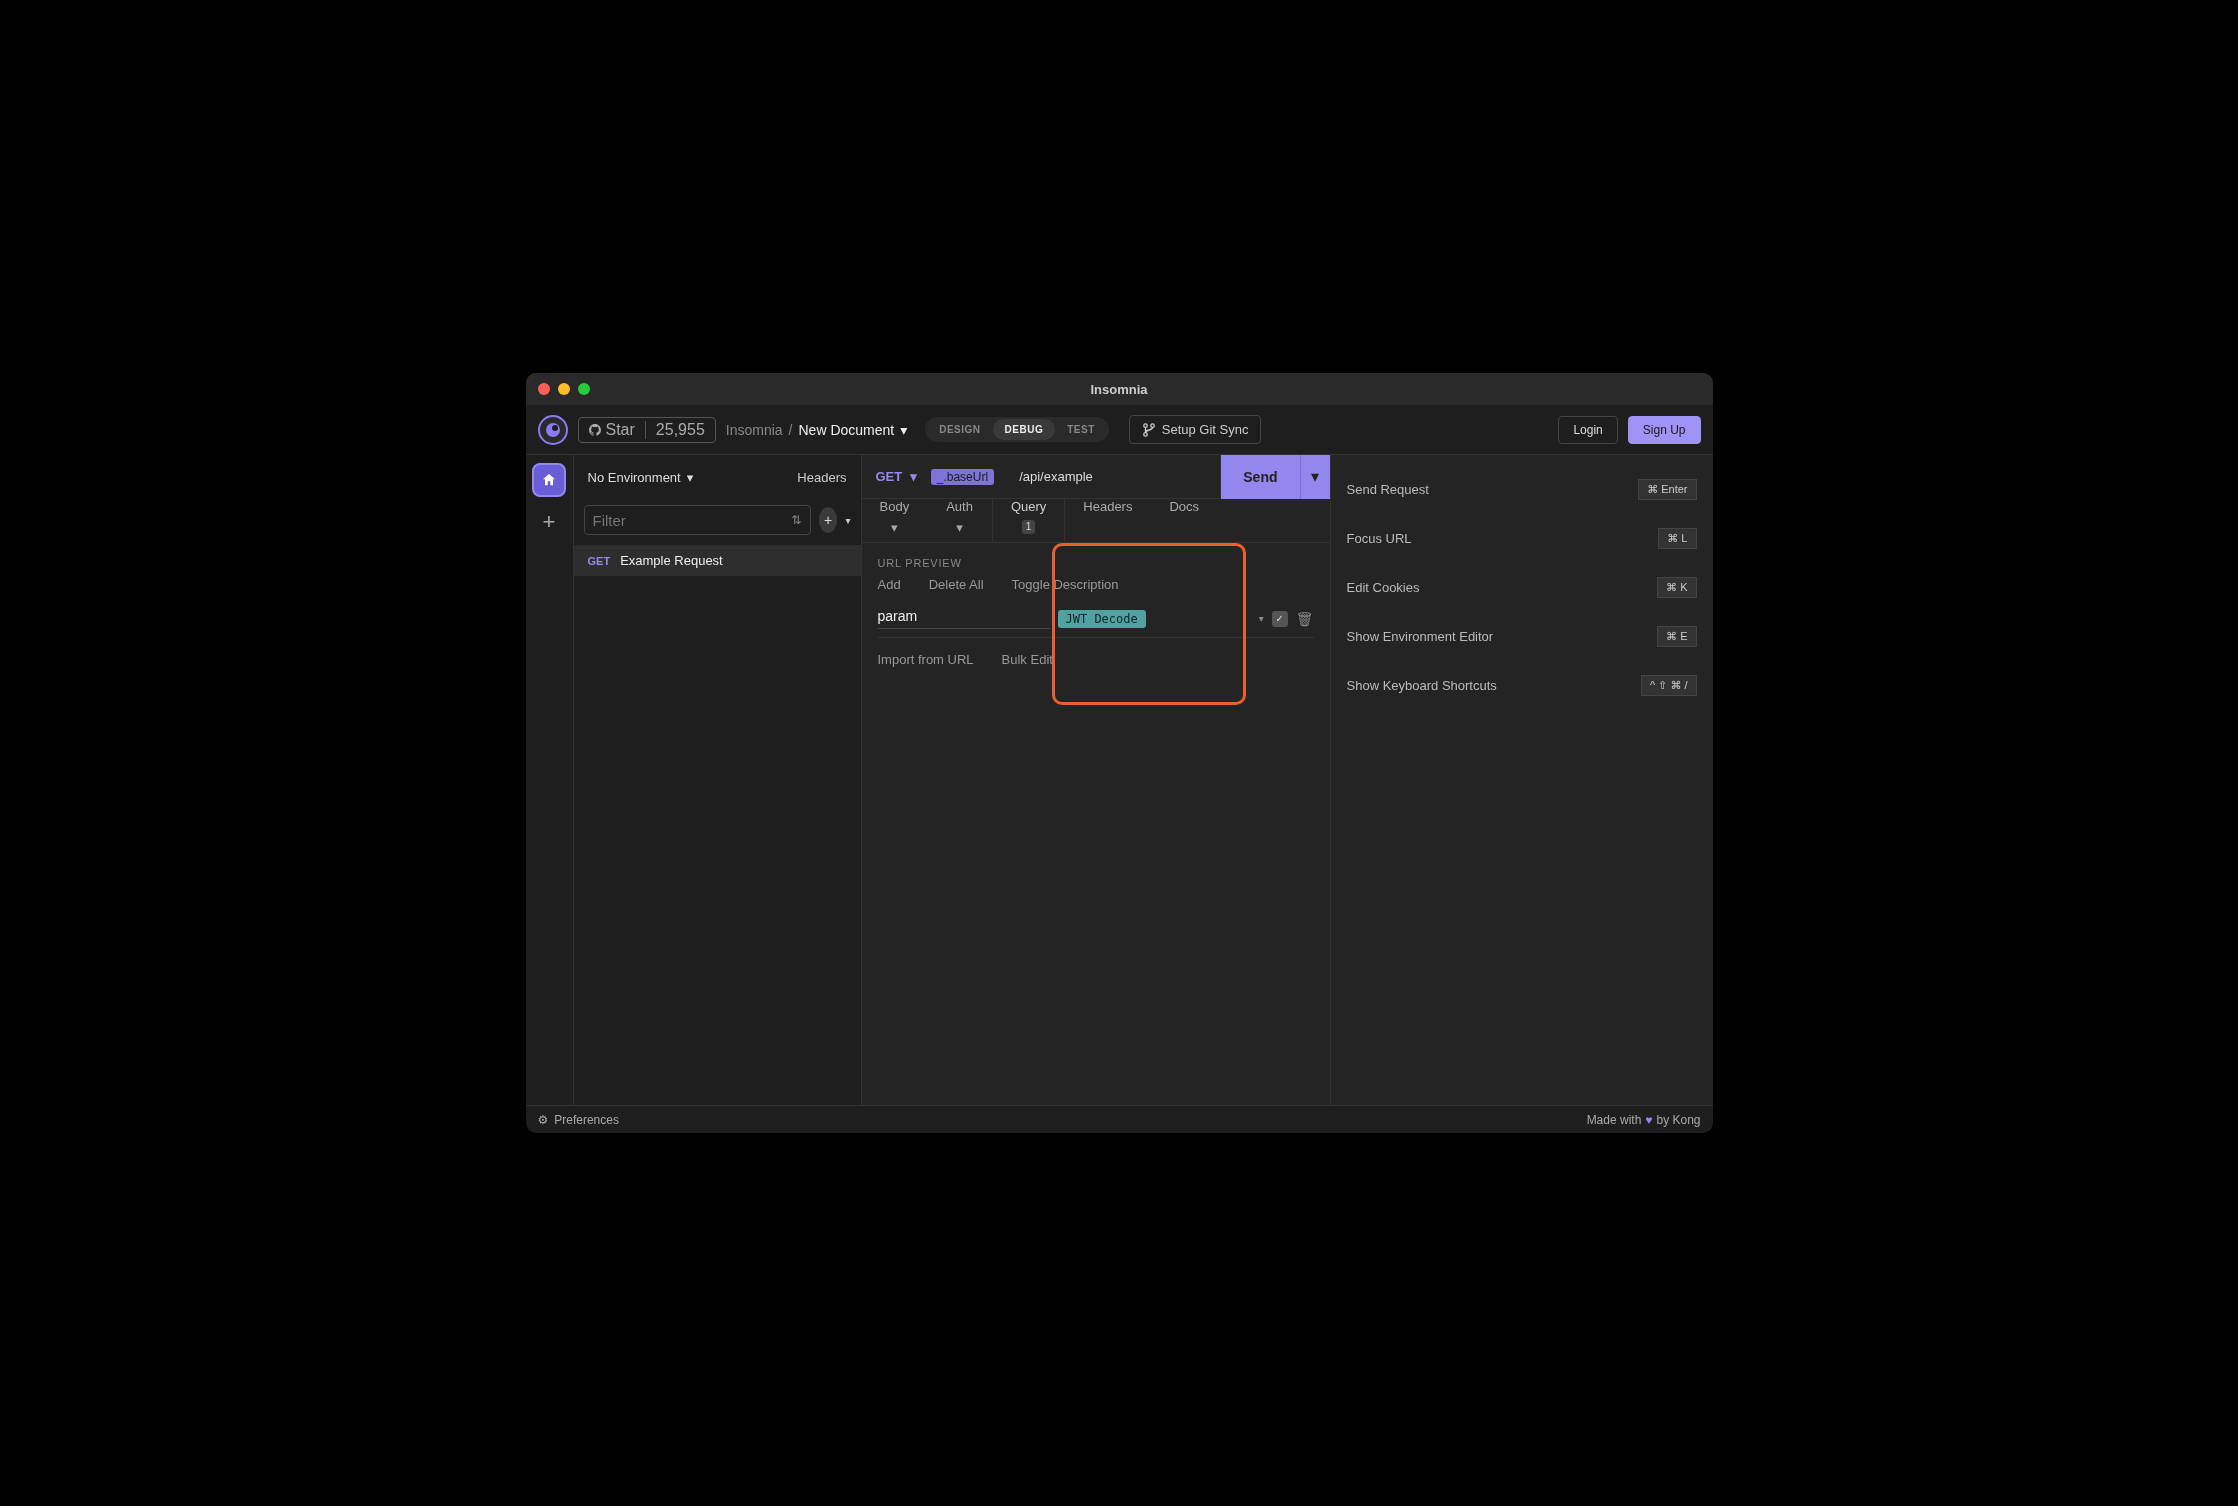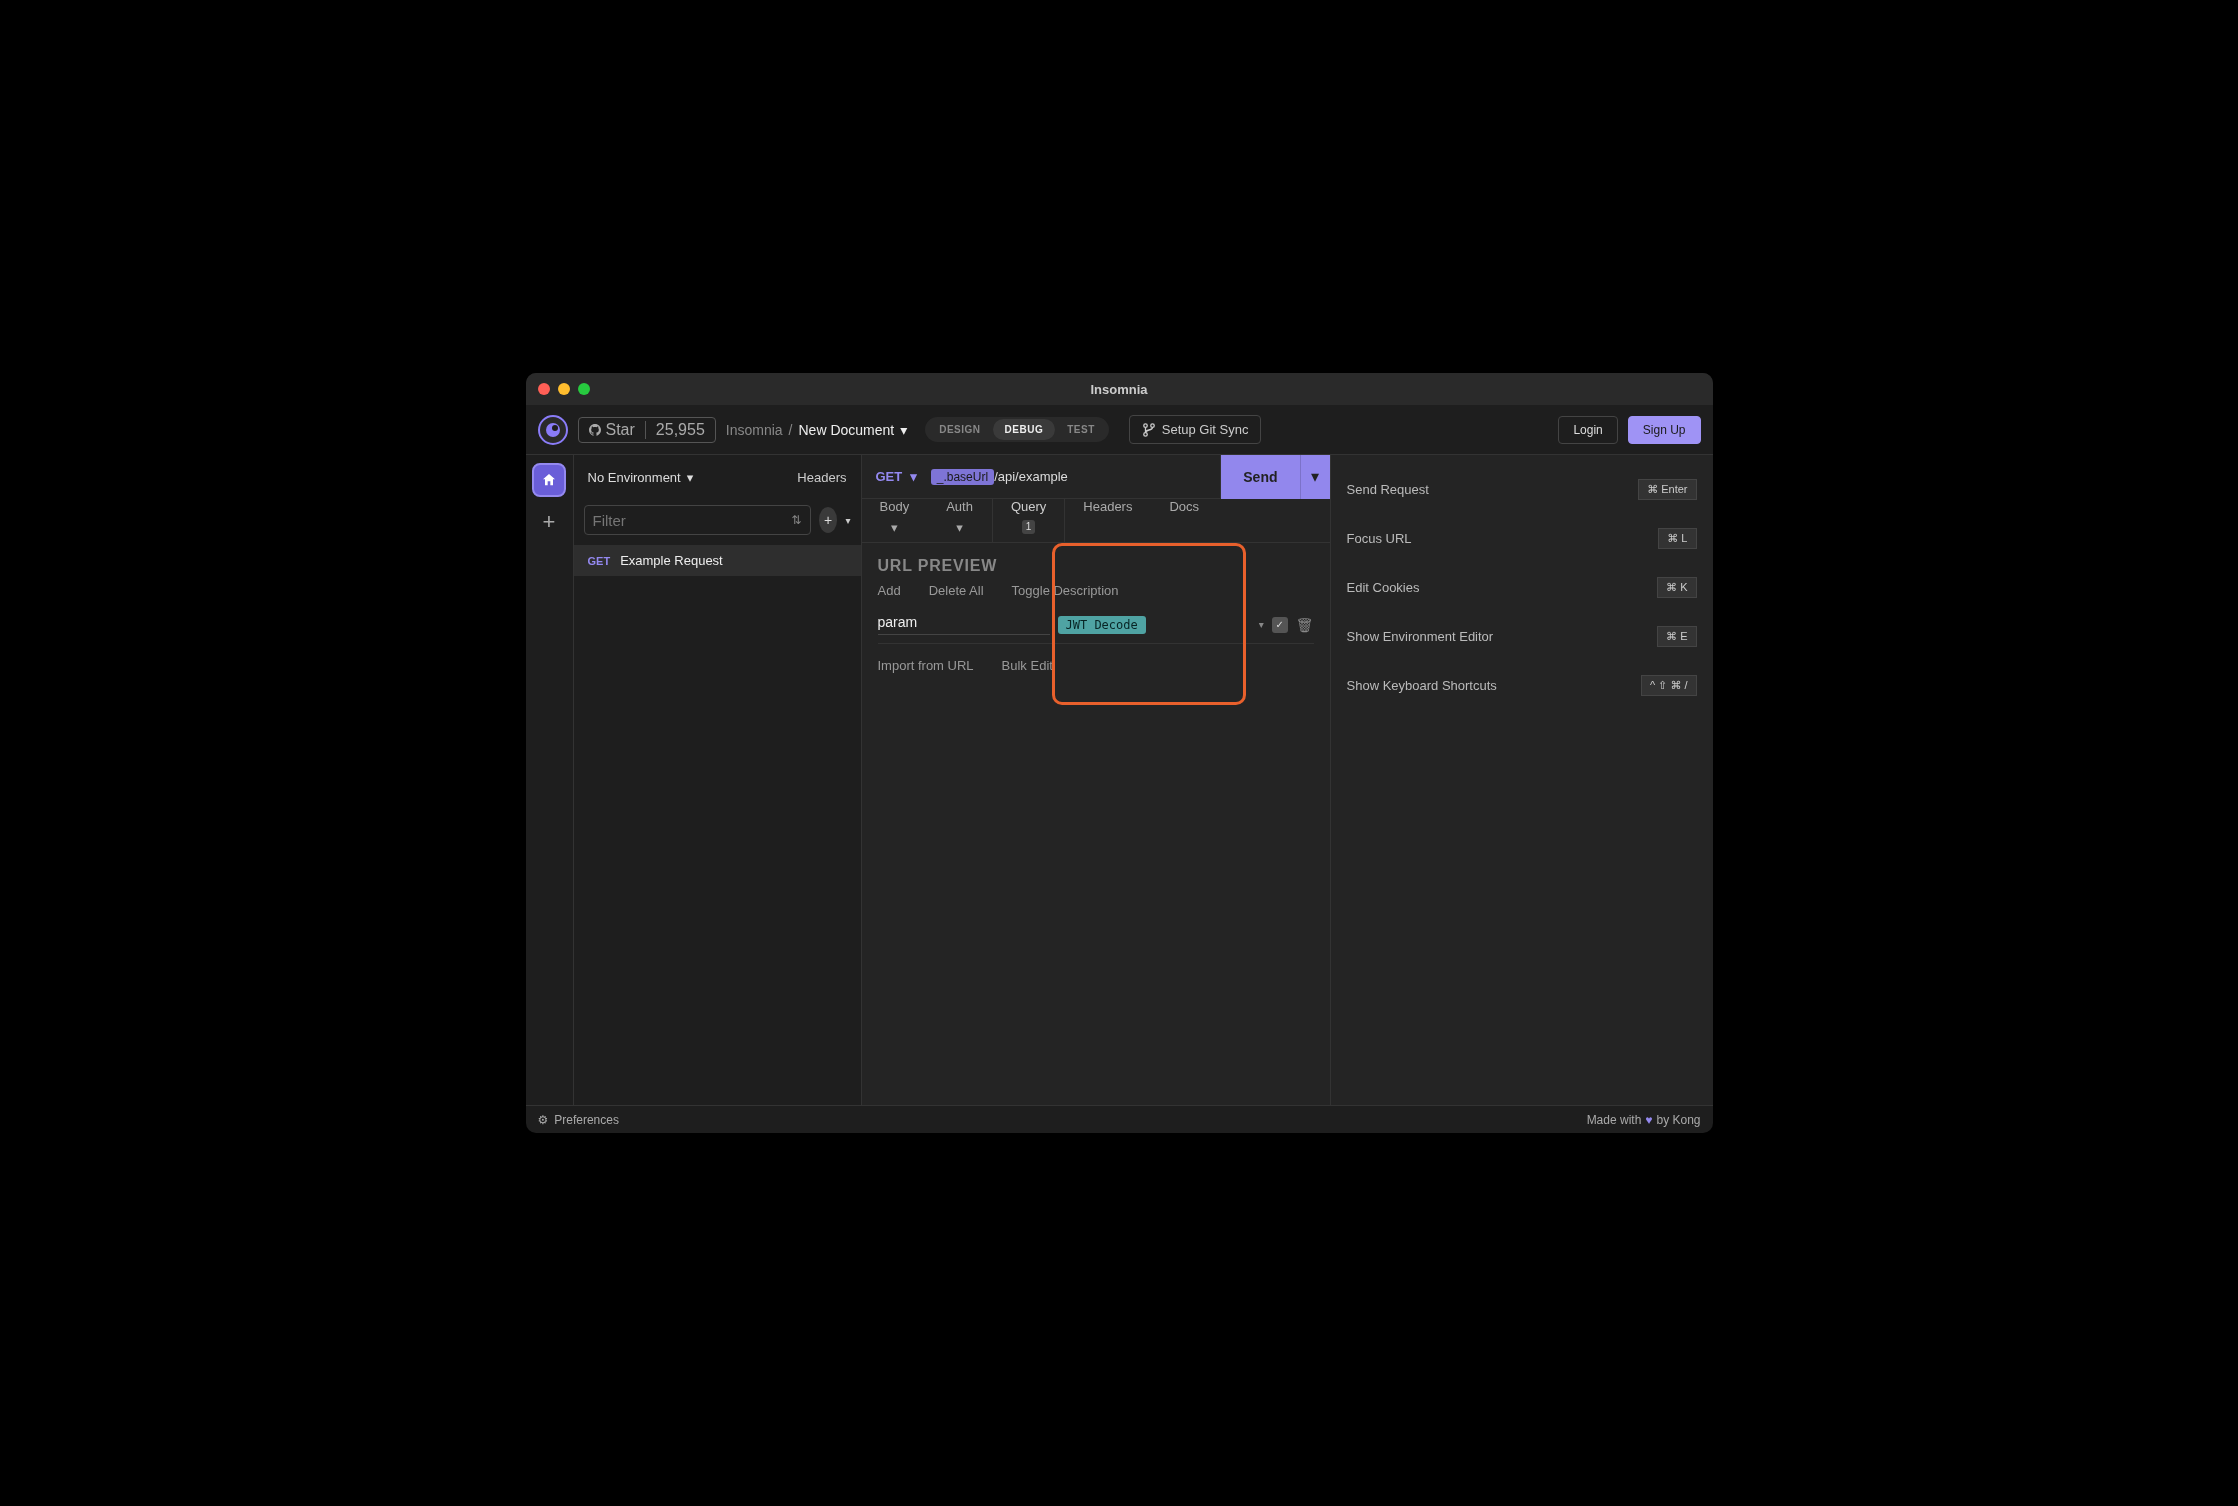--- a/index.html
+++ b/index.html
@@ -42,29 +42,29 @@
 .addbtn { width:26px; height:26px; border-radius:50%; background:#3a3a3a; color:#ddd; display:flex; align-items:center; justify-content:center; font-size:14px; cursor:pointer; }
 .reqitem { padding:8px 14px; display:flex; gap:10px; align-items:center; background:#2e2e2e; cursor:pointer; }
 .method { color:#9489f0; font-size:11px; font-weight:700; }
 .reqname { color:#eee; font-size:13px; }
 .main { flex:1; display:flex; background:#242424; }
 .mainleft { flex:1; border-right:1px solid #333; display:flex; flex-direction:column; }
 .urlbar { height:44px; display:flex; align-items:center; border-bottom:1px solid #333; }
 .methodsel { color:#9489f0; font-size:13px; font-weight:600; padding:0 14px; display:flex; gap:8px; align-items:center; cursor:pointer; }
 .urlinput { flex:1; display:flex; align-items:center; font-family:ui-monospace,monospace; font-size:13px; gap:0; }
 .tag { background:#7e74d6; color:#1a1a1a; padding:1px 6px; border-radius:3px; font-size:12px; }
-.urlpath { color:#ddd; }
+.urlpath { color:#ddd;padding-left:25px; }
 .sendbtn { background:#9287ed; color:#222; font-weight:600; padding:0 22px; height:44px; display:flex; align-items:center; font-size:14px; cursor:pointer; border-left:1px solid #333;}
 .senddd { background:#9287ed; color:#222; width:30px; height:44px; display:flex; align-items:center; justify-content:center; cursor:pointer; border-left:1px solid rgba(0,0,0,0.15);}
 .reqtabs { height:44px; display:flex; border-bottom:1px solid #333; align-items:stretch; }
 .reqtab { padding:0 18px; display:flex; align-items:center; gap:6px; color:#aaa; font-size:13px; cursor:pointer; border-right:1px solid transparent;flex-direction:column;}
 .reqtab.active { border-left:1px solid #333; border-right:1px solid #333; color:#ccc; }
 .badge { background:#444; color:#ddd; font-size:10px; padding:0 4px; border-radius:3px; line-height:14px; }
 .panel { padding:14px 16px; flex:1; overflow:auto; }
-.seclabel { font-size:16px; letter-spacing:0.8px; color:#888; font-weight:700; margin-bottom:8px; }
+.seclabel { font-size:11px; letter-spacing:0.8px; color:#888; font-weight:400; margin-bottom:8px; }
 .previewrow { display:flex; gap:10px; align-items:center; margin-bottom:14px; }
 .previewbox { flex:1; border:1px solid #3a3a3a; border-radius:4px; padding:8px 10px; font-family:ui-monospace,monospace; font-size:13px; color:#999; overflow:hidden; white-space:nowrap; }
 .copybtn { width:38px; height:34px; border:1px solid #444; border-radius:4px; display:flex; align-items:center; justify-content:center; color:#ccc; cursor:pointer; }
 .actionrow { display:flex; gap:28px; margin-bottom:12px; }
 .linkbtn { color:#999; font-size:13px; cursor:pointer; }
 .paramrow { display:flex; align-items:center; gap:8px; border-bottom:1px solid #333; padding:4px 0 8px; margin-bottom:14px; }
 .paramkey { width:172px; font-size:14px; color:#eee; background:transparent; border:none; outline:none; border-bottom:1px solid #444;padding-bottom:4px;}
 .paramval { flex:1; position:relative; }
 .jwttag { background:#4fa3a3; color:#082525; font-family:ui-monospace,monospace; font-size:12px; padding:2px 8px; border-radius:3px; display:inline-block; }
 .dd { color:#888; font-size:10px; cursor:pointer; }

